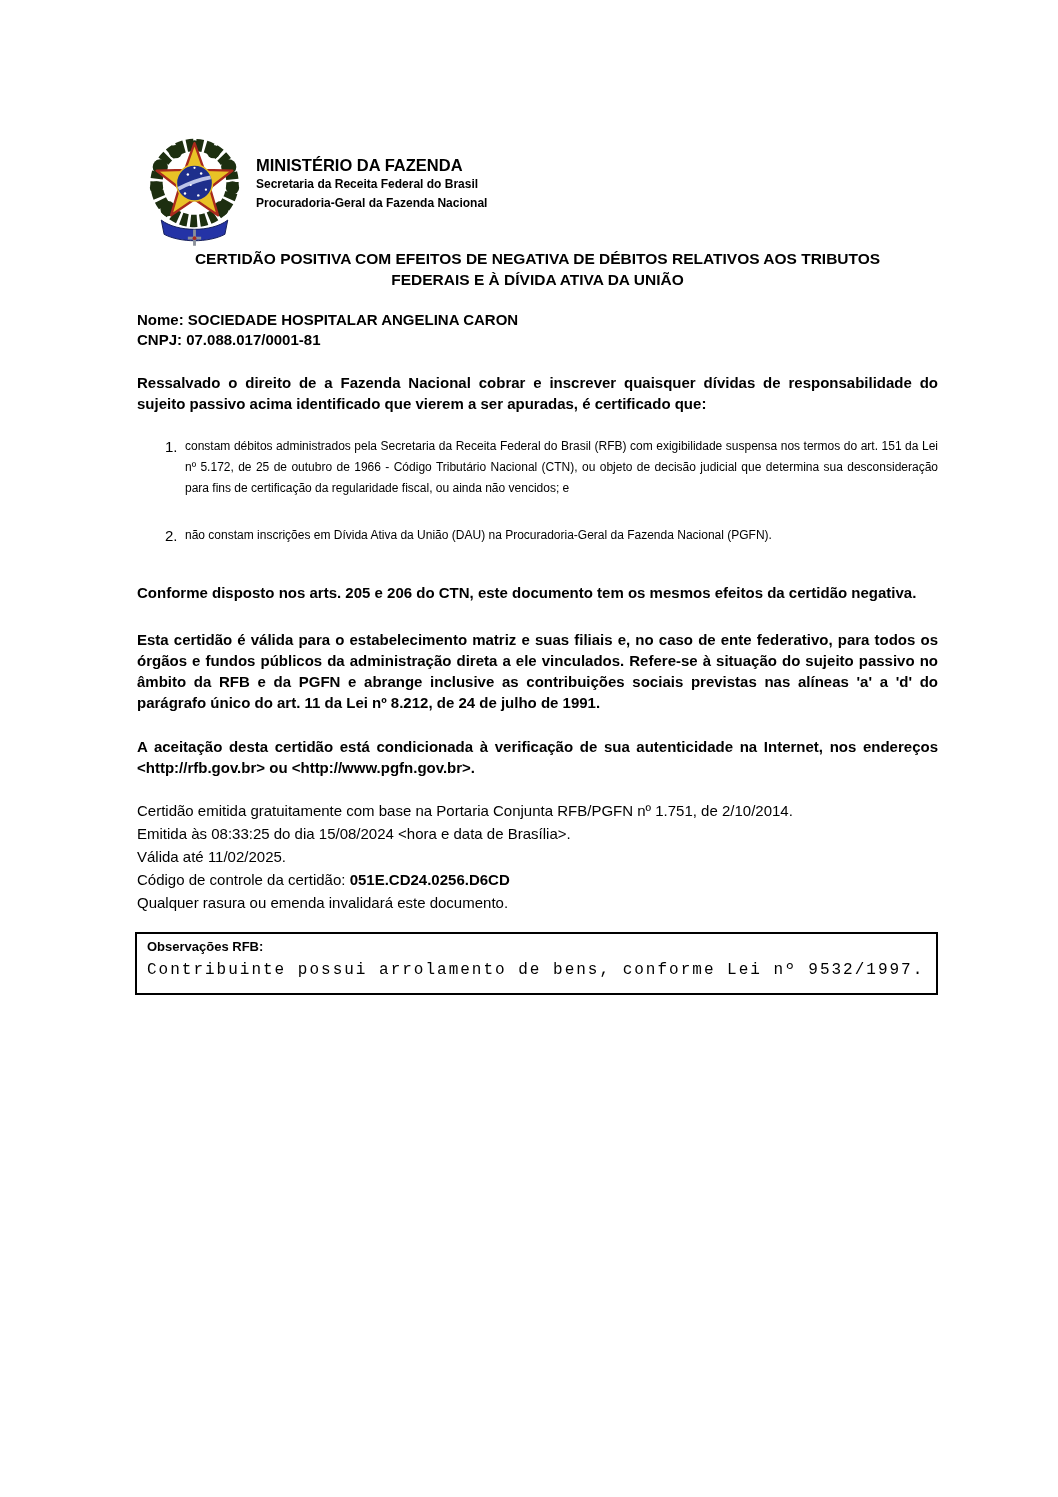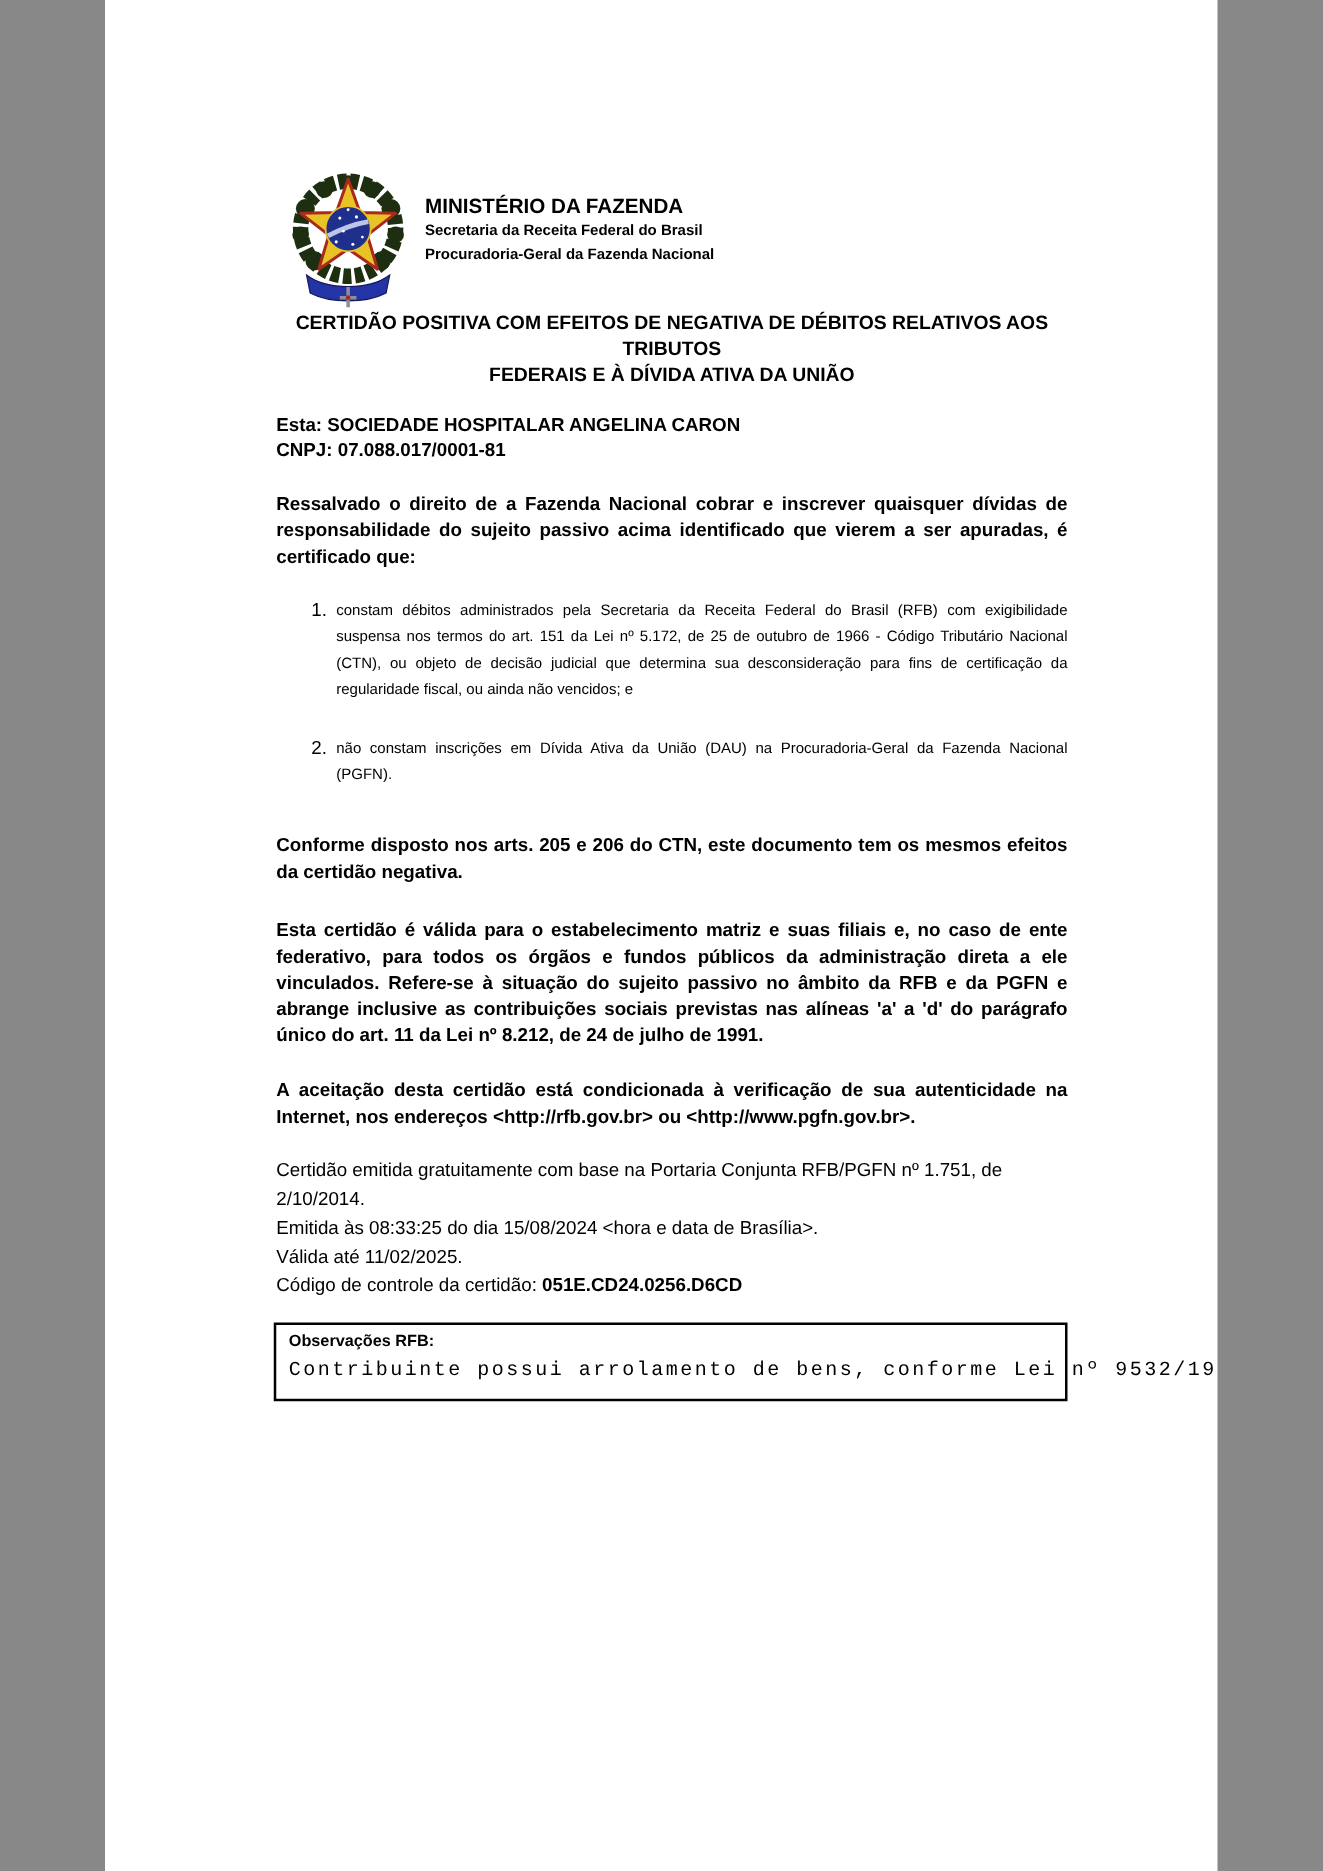--- a/index.html
+++ b/index.html
@@ -1,20 +1,20 @@
 <!DOCTYPE html>
 <html><head>
 <meta charset="utf-8">
 <style>
   * { margin: 0; padding: 0; box-sizing: border-box; }
   html, body { background: #888; }
   body { font-family: "Liberation Sans", "DejaVu Sans", sans-serif; }
   .page {
     position: relative;
-    width: 890px;
+    width: 1058px;
     height: 1497px;
     margin: 0 auto;
     background: #ffffff;
     color: #000000;
     padding: 0 120px 0 137px;
     overflow: hidden;
   }
   
   .header {
     display: flex;
@@ -121,21 +121,21 @@
       <div class="ministry-line">Procuradoria-Geral da Fazenda Nacional</div>
     </div>
   </div>
 
   <div class="doc-title">
     <div>CERTIDÃO POSITIVA COM EFEITOS DE NEGATIVA DE DÉBITOS RELATIVOS AOS TRIBUTOS</div>
     <div>FEDERAIS E À DÍVIDA ATIVA DA UNIÃO</div>
   </div>
 
   <div class="subject">
-    <div><span>Esta: </span><span>SOCIEDADE HOSPITALAR ANGELINA CARON</span></div>
+    <div><span>Nome: </span><span>SOCIEDADE HOSPITALAR ANGELINA CARON</span></div>
     <div><span>CNPJ: </span><span>07.088.017/0001-81</span></div>
   </div>
 
   <p class="para intro">Ressalvado o direito de a Fazenda Nacional cobrar e inscrever quaisquer dívidas de responsabilidade do sujeito passivo acima identificado que vierem a ser apuradas, é certificado que:</p>
 
   <div class="items">
     <div class="item">
       <div class="item-number">1.</div>
       <div class="item-text">constam débitos administrados pela Secretaria da Receita Federal do Brasil (RFB) com exigibilidade suspensa nos termos do art. 151 da Lei nº 5.172, de 25 de outubro de 1966 - Código Tributário Nacional (CTN), ou objeto de decisão judicial que determina sua desconsideração para fins de certificação da regularidade fiscal, ou ainda não vencidos; e</div>
     </div>
@@ -147,20 +147,21 @@
 
   <p class="para p-conforme">Conforme disposto nos arts. 205 e 206 do CTN, este documento tem os mesmos efeitos da certidão negativa.</p>
   <p class="para p-validade">Esta certidão é válida para o estabelecimento matriz e suas filiais e, no caso de ente federativo, para todos os órgãos e fundos públicos da administração direta a ele vinculados. Refere-se à situação do sujeito passivo no âmbito da RFB e da PGFN e abrange inclusive as contribuições sociais previstas nas alíneas 'a' a 'd' do parágrafo único do art. 11 da Lei nº 8.212, de 24 de julho de 1991.</p>
   <p class="para p-autentic">A aceitação desta certidão está condicionada à verificação de sua autenticidade na Internet, nos endereços &lt;http://rfb.gov.br&gt; ou &lt;http://www.pgfn.gov.br&gt;.</p>
 
   <div class="emission">
     <div>Certidão emitida gratuitamente com base na Portaria Conjunta RFB/PGFN nº 1.751, de 2/10/2014.</div>
     <div>Emitida às 08:33:25 do dia 15/08/2024 &lt;hora e data de Brasília&gt;.</div>
     <div>Válida até 11/02/2025.</div>
     <div><span>Código de controle da certidão: </span><span class="bold">051E.CD24.0256.D6CD</span></div>
+    <div>Qualquer rasura ou emenda invalidará este documento.</div>
   </div>
 
   <div class="obs-box">
     <div class="obs-label">Observações RFB:</div>
     <div class="obs-text">Contribuinte possui arrolamento de bens, conforme Lei nº 9532/1997.</div>
   </div>
 
 </div>
 
 </body></html>

